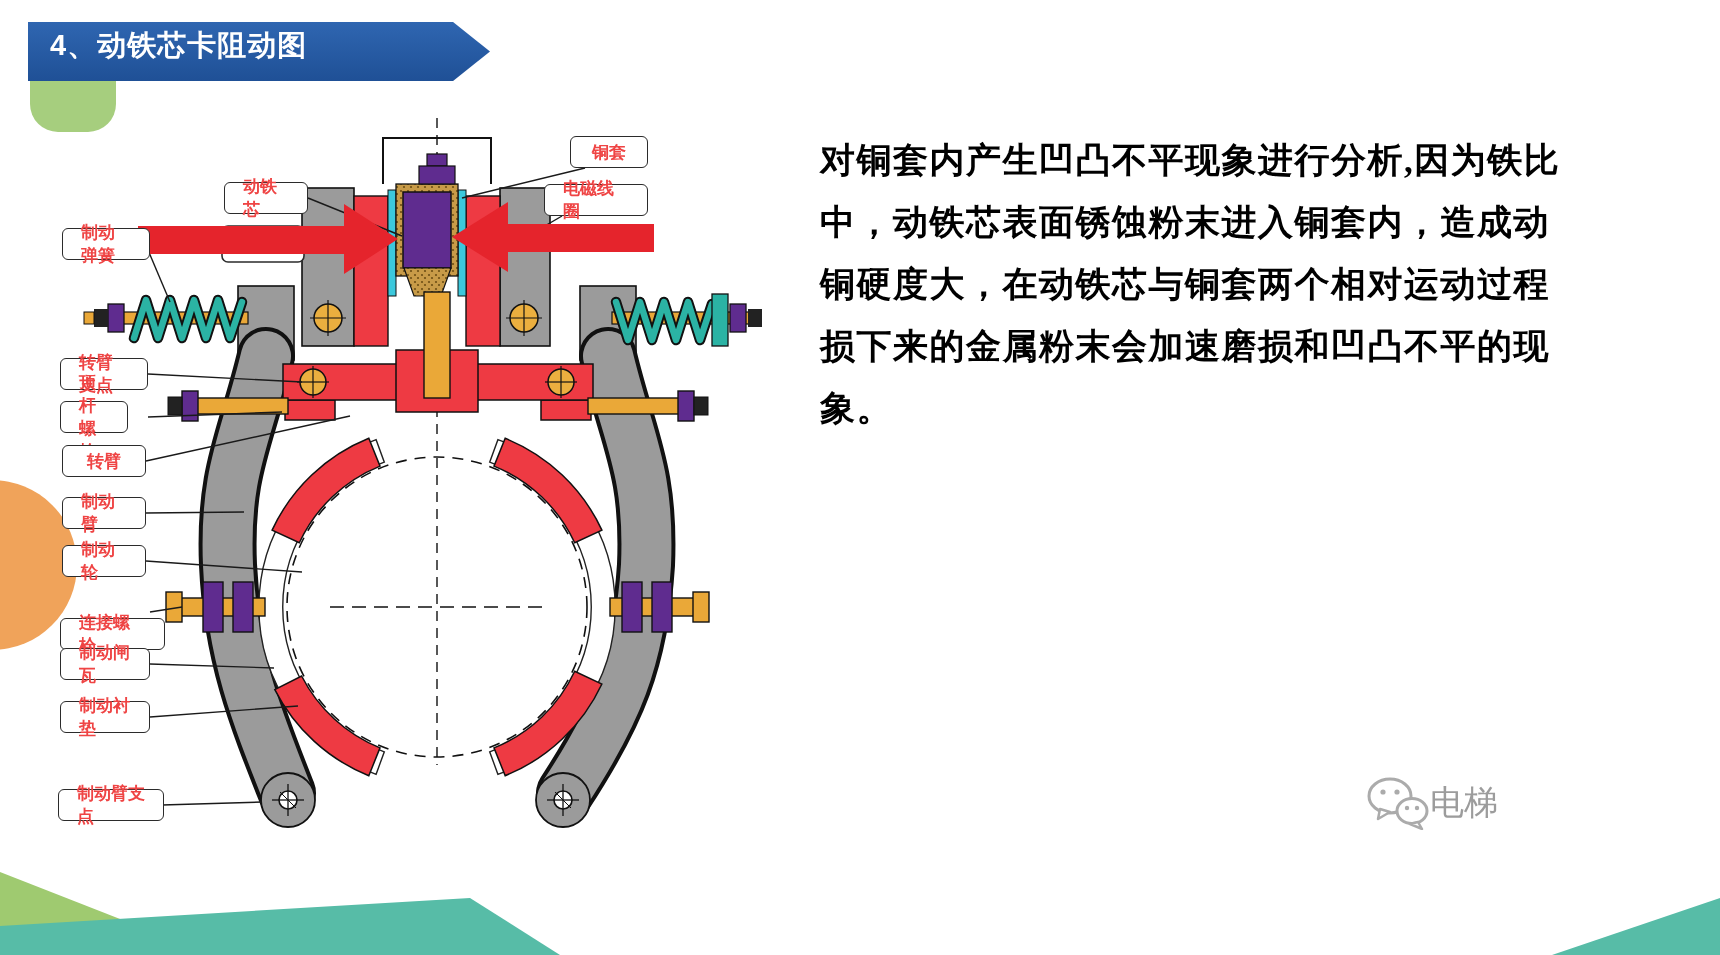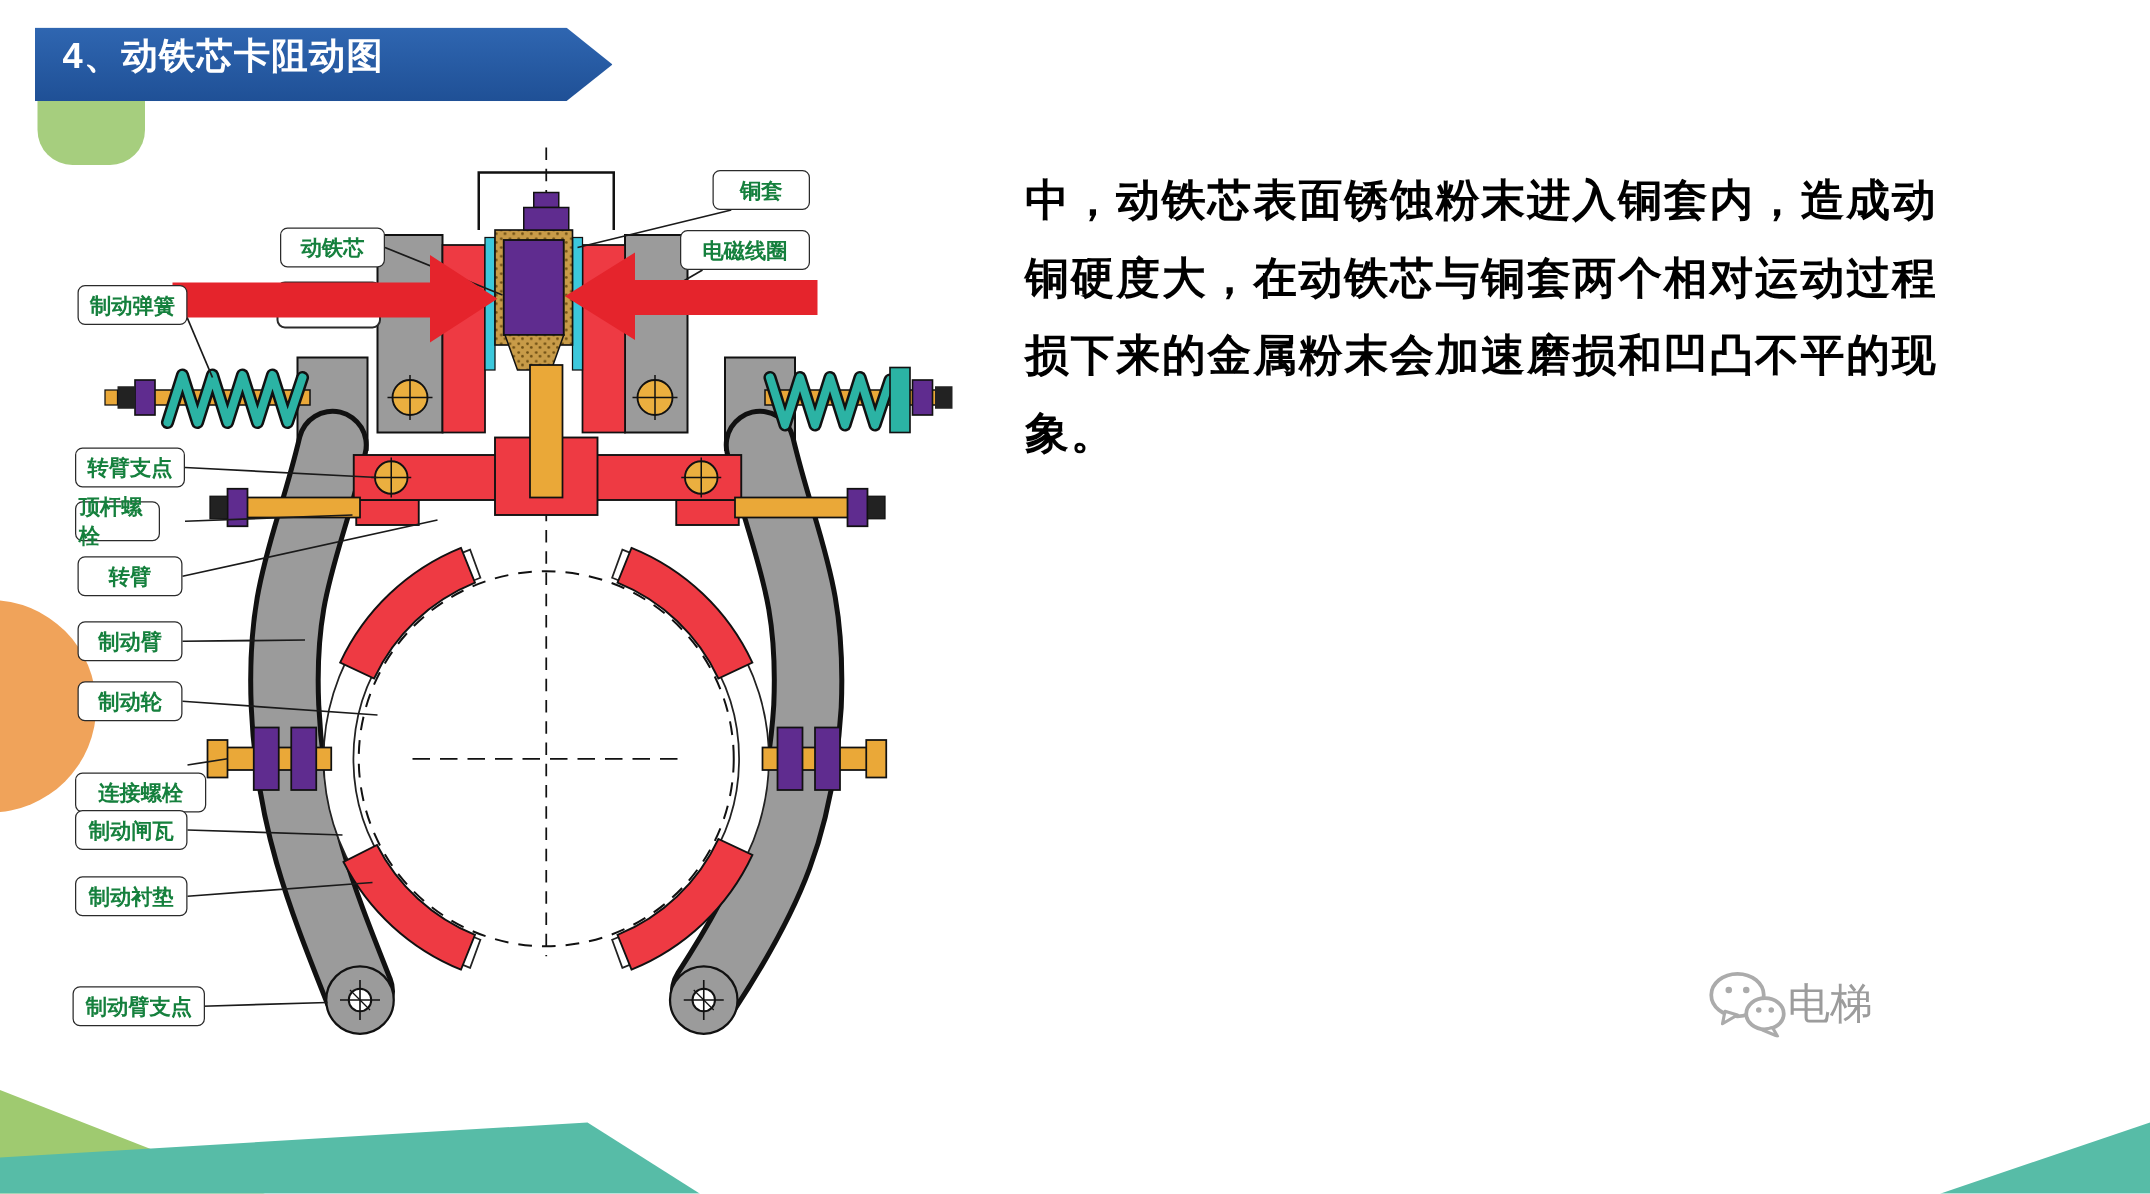--- a/index.html
+++ b/index.html
@@ -9,22 +9,22 @@
   svg{display:block;}
   
   .banner{position:absolute;left:28px;top:22px;width:462px;height:59px;z-index:6;
           background:linear-gradient(#2f66b1,#1f5096);
           clip-path:polygon(0 0,92% 0,100% 50%,92% 100%,0 100%);
           color:#fff;font-weight:bold;font-size:29px;line-height:47px;padding-left:22px;
           box-sizing:border-box;letter-spacing:1px;}
   
   .callout{position:absolute;height:32px;background:#fff;border:1.6px solid #2b2b2b;
            border-radius:6px;display:flex;align-items:center;justify-content:center;
-           font-size:17px;font-weight:bold;color:#15803d;z-index:5;box-sizing:border-box;
-           padding:0 2px;}
+           font-size:17px;font-weight:bold;color:#ef4444;z-index:5;box-sizing:border-box;
+           padding:0 18px;}
   
   .bodytext{position:absolute;left:820px;top:130px;width:790px;z-index:4;
             font-family:"Liberation Serif",serif;color:#000;}
   .bodytext .line{font-size:35px;font-weight:bold;line-height:62px;white-space:nowrap;
                   letter-spacing:1.5px;}
   
   .watermark{position:absolute;left:1366px;top:776px;display:flex;align-items:center;
              z-index:4;color:#9c9c9c;font-size:34px;}
 </style>
 </head>
@@ -202,20 +202,21 @@
   <div class="callout" style="left:60px;top:618px;width:105px">连接螺栓</div>
   <div class="callout" style="left:60px;top:648px;width:90px">制动闸瓦</div>
   <div class="callout" style="left:60px;top:701px;width:90px">制动衬垫</div>
   <div class="callout" style="left:58px;top:789px;width:106px">制动臂支点</div>
 
   <div class="banner">
     <span>4、动铁芯卡阻动图</span>
   </div>
 
   <div class="bodytext">
+    <div class="line">对铜套内产生凹凸不平现象进行分析,因为铁比</div>
     <div class="line">中，动铁芯表面锈蚀粉末进入铜套内，造成动</div>
     <div class="line">铜硬度大，在动铁芯与铜套两个相对运动过程</div>
     <div class="line">损下来的金属粉末会加速磨损和凹凸不平的现</div>
     <div class="line">象。</div>
   </div>
 
   <div class="watermark">
     <svg width="64" height="54" viewBox="0 0 64 54">
       <ellipse cx="24" cy="20" rx="21" ry="17" fill="#ffffff" stroke="#ababab" stroke-width="3"></ellipse>
       <polygon points="14,33 12,43 24,36" fill="#ffffff" stroke="#ababab" stroke-width="2.5" stroke-linejoin="round"></polygon>

